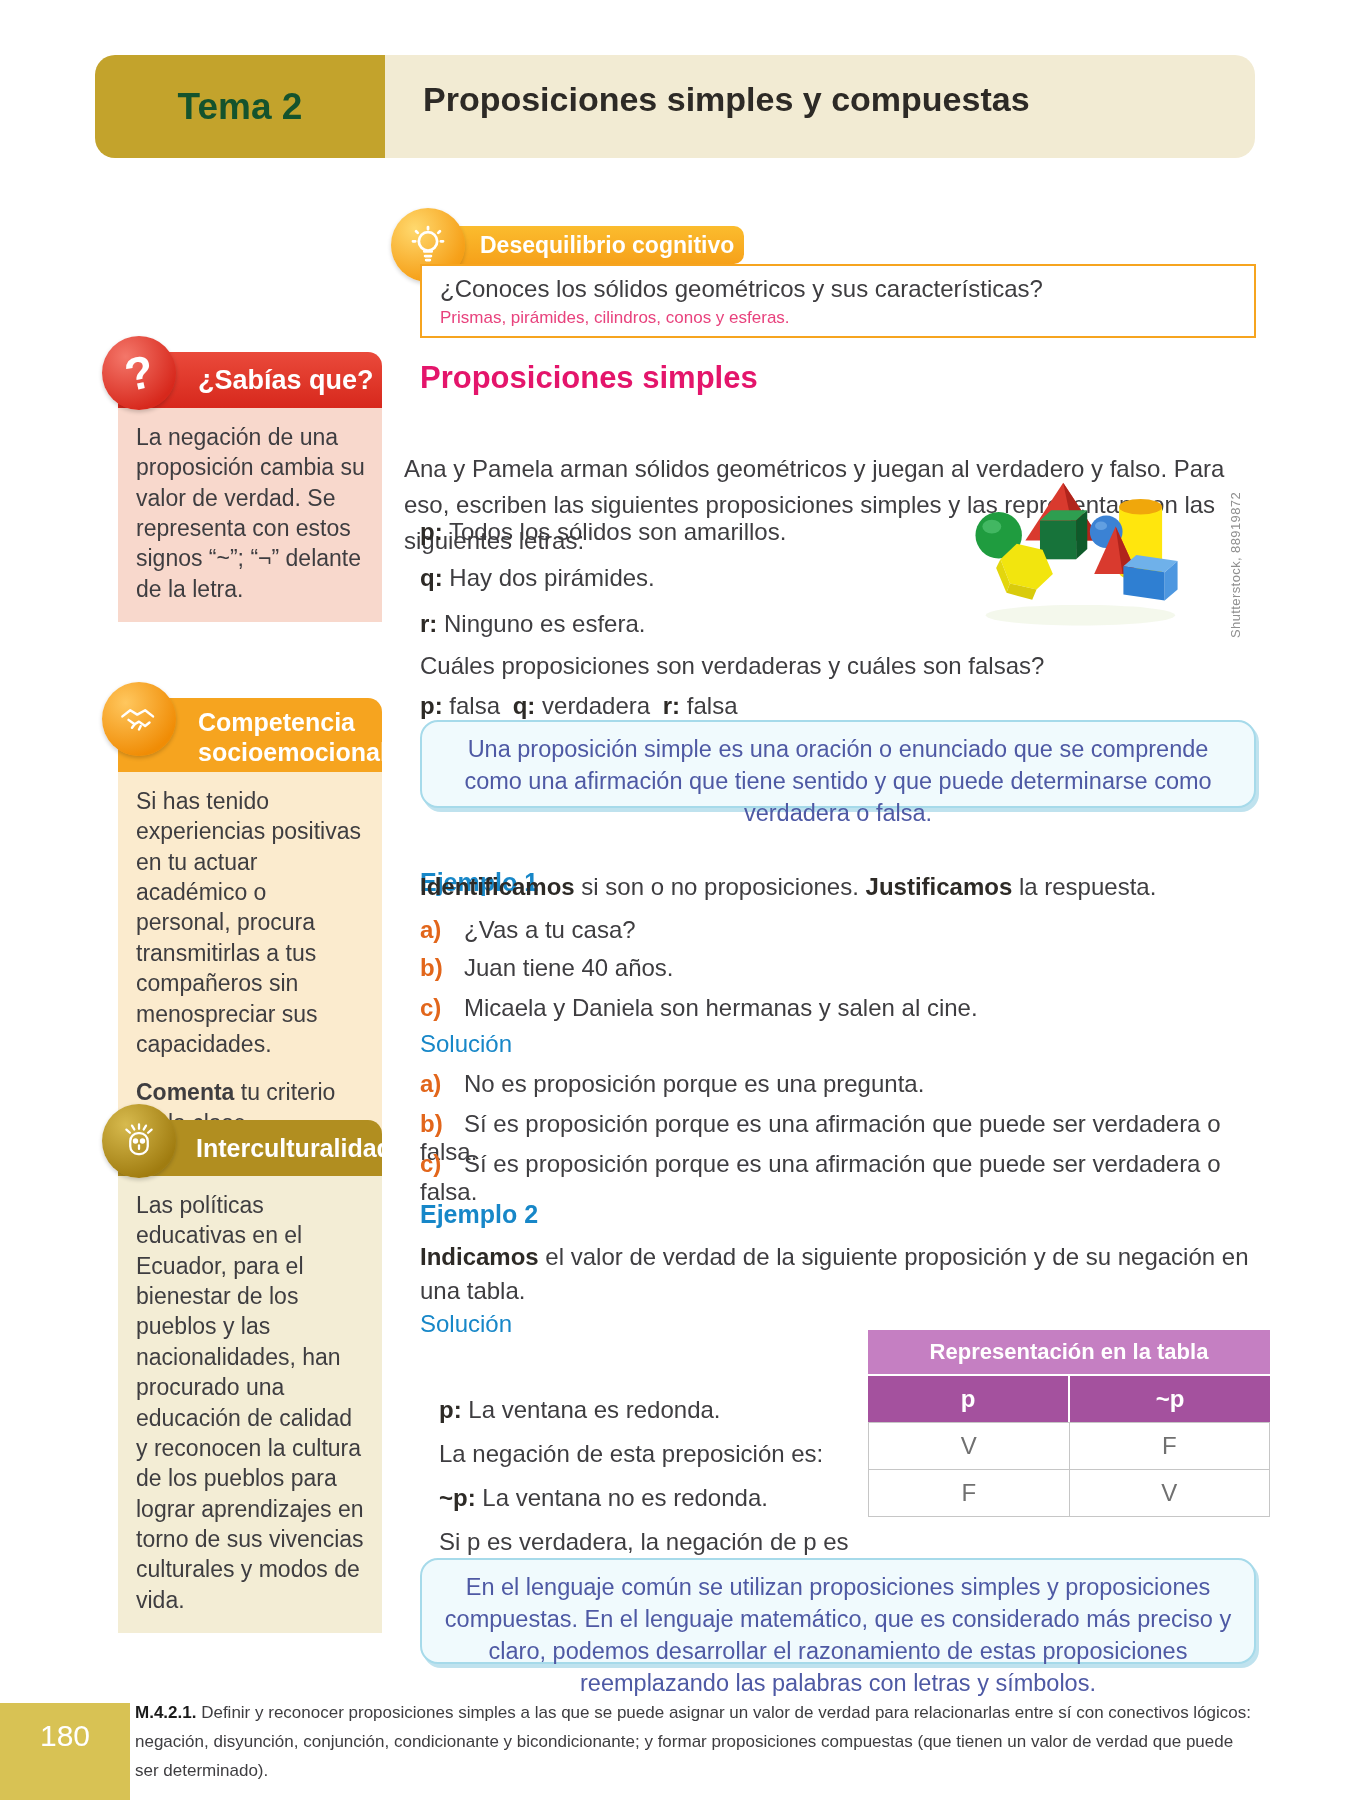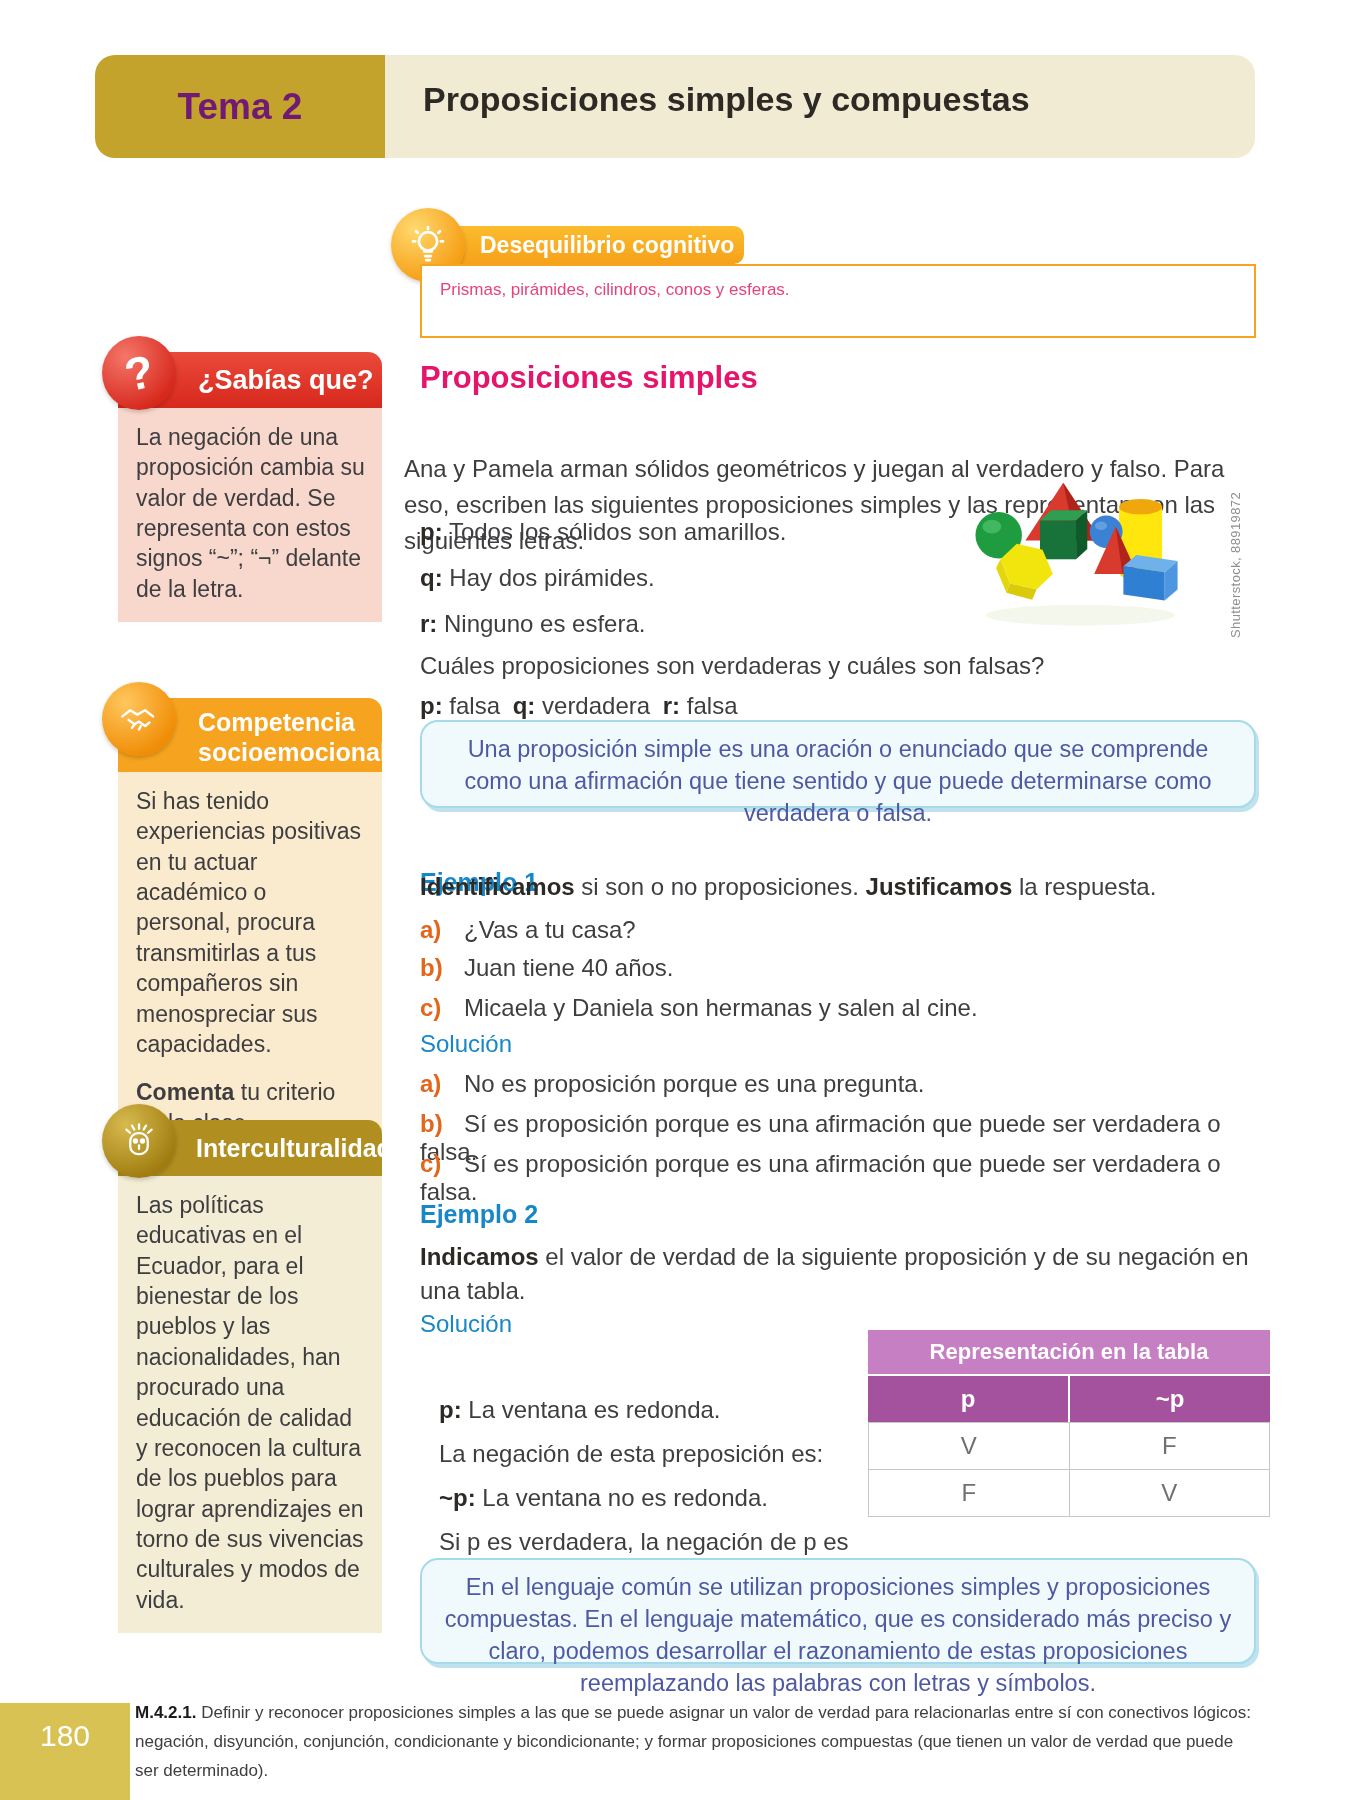--- a/index.html
+++ b/index.html
@@ -2,21 +2,21 @@
 <html lang="es"><head>
 <meta charset="utf-8">
 <style>
   html,body{margin:0;padding:0;background:#ffffff;}
   .page{position:relative;width:1350px;height:1800px;background:#ffffff;overflow:hidden;
         font-family:"Liberation Sans","DejaVu Sans",sans-serif;color:#3e3d40;}
 
   
   .tema-block{position:absolute;left:95px;top:55px;width:290px;height:103px;background:#c3a32c;
               border-radius:20px 0 0 20px;display:flex;align-items:center;justify-content:center;}
-  .tema-block span{color:#701a75;font-size:37px;font-weight:bold;}
+  .tema-block span{color:#14532d;font-size:37px;font-weight:bold;}
   .title-block{position:absolute;left:385px;top:55px;width:870px;height:103px;background:#f2ebd3;
                border-radius:0 20px 20px 0;display:flex;align-items:center;}
   .title-block h1{margin:0 0 15px 38px;font-size:34px;font-weight:bold;color:#2d2a26;}
 
   
   .deseq-label{position:absolute;left:452px;top:226px;width:292px;height:38px;border-radius:6px 10px 10px 6px;
                background:linear-gradient(#fbbc2e,#f6a11a);color:#fff;font-weight:bold;font-size:23px;
                line-height:38px;padding-left:28px;box-sizing:border-box;}
   .deseq-icon{position:absolute;left:391px;top:208px;width:74px;height:74px;border-radius:50%;
               background:radial-gradient(circle at 32% 28%,#ffd96e,#f6a11a 70%,#ef9206);
@@ -109,20 +109,21 @@
 
   <div class="deseq-label">Desequilibrio cognitivo</div>
   <div class="deseq-icon">
     <svg width="44" height="44" viewBox="0 0 24 24" fill="none" stroke="#ffffff" stroke-width="1.5" stroke-linecap="round">
       <circle cx="12" cy="10" r="5"></circle>
       <path d="M10 15.5h4M10.4 18h3.2M11 20.2h2"></path>
       <path d="M12 2.2v1.2M5.5 4.5l.9.9M18.5 4.5l-.9.9M3.8 10h1.2M19 10h1.2"></path>
     </svg>
   </div>
   <div class="deseq-box">
+    <div class="q">¿Conoces los sólidos geométricos y sus características?</div>
     <div class="a">Prismas, pirámides, cilindros, conos y esferas.</div>
   </div>
 
   <div class="side-box sabias" style="top:352px">
     <div class="side-head">
       <div class="side-icon">
           <span>?</span>
         </div>
       <span>¿Sabías que?</span>
     </div>

